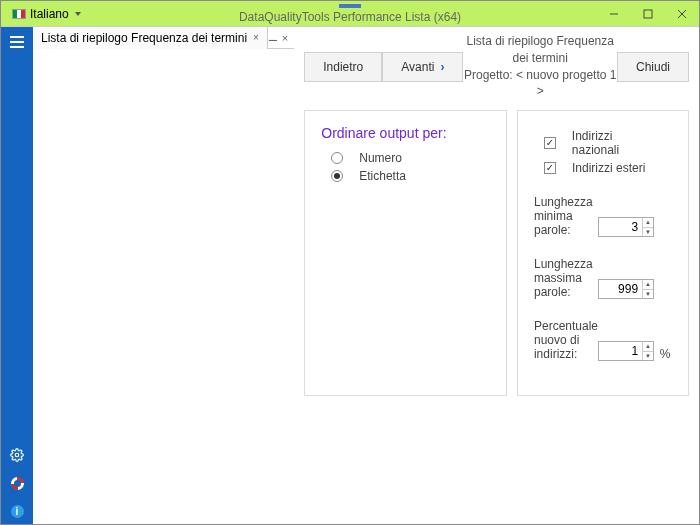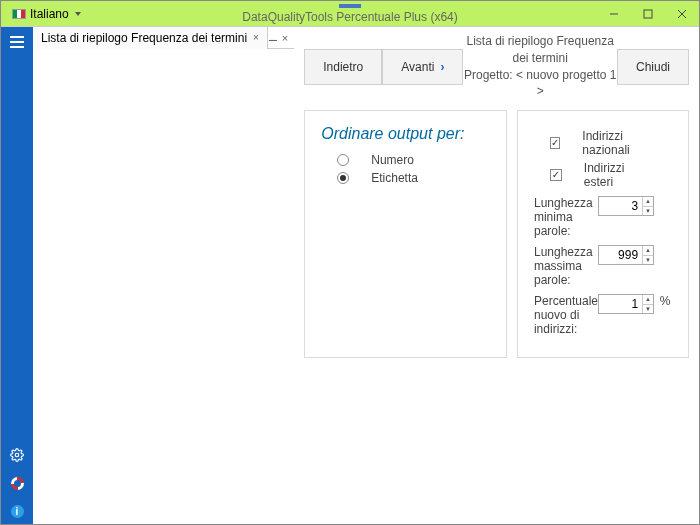--- a/index.html
+++ b/index.html
@@ -23,35 +23,35 @@
   .life-ring::after { content:""; position:absolute; inset:3px; background:#1565c0; border-radius:50%; }
   .info-circle { width: 13px; height: 13px; border-radius: 50%; background: #2e9fe6; color: #fff; font-size: 10px; font-weight: bold; display: flex; align-items: center; justify-content: center; }
   .content { flex: 1; display: flex; flex-direction: row; }
   .tab-strip { height: 22px; display: flex; align-items: center; border-bottom: 1px solid #ccc; background: #fff; }
   .tab { height: 22px; display: flex; align-items: center; gap: 6px; padding: 0 8px; font-size: 12px; border-right: 1px solid #ccc; background: #fafafa; }
   .tab .x { font-size: 10px; color: #666; cursor: default; }
   .tab-strip-right { margin-left: auto; display: flex; align-items: center; gap: 4px; padding-right: 6px; font-size: 11px; color: #666; }
   .tab-strip-right span { cursor: default; }
   .page { flex: 1; background: #fff; padding: 6px 10px 10px 10px; overflow: auto; }
   .top-row { display: flex; align-items: center; margin-bottom: 10px; }
-  .btn { height: 36px; padding: 0 18px; background: #f3f3f3; border: 1px solid #d0d0d0; color: #333; font-size: 12px; display: inline-flex; align-items: center; gap: 6px; cursor: default; }
+  .btn { height: 30px; padding: 0 18px; background: #f3f3f3; border: 1px solid #d0d0d0; color: #333; font-size: 12px; display: inline-flex; align-items: center; gap: 6px; cursor: default; }
   .chev-right { color: #1565c0; font-weight: bold; }
   .center-text { flex: 1; text-align: center; font-size: 12px; color: #555; line-height: 1.4; }
   .panels { display: flex; gap: 10px; }
   .panel { border: 1px solid #dcdcdc; background: #fff; padding: 14px 16px; font-size: 12px; color: #444; }
   .panel.left { width: 300px; min-height: 130px; }
   .panel.right { flex: 1; min-height: 130px; }
-  .panel-title { font-size: 16px; color: #0369a1; margin-bottom: 10px; font-style: italic; }
-  .radio-row, .check-row { display: flex; align-items: center; gap: 22px; margin: 4px 16px; }
+  .panel-title { font-size: 14px; color: #6d28d9; margin-bottom: 10px; }
+  .radio-row, .check-row { display: flex; align-items: center; gap: 16px; margin: 4px 10px; }
   .radio { width: 12px; height: 12px; border: 1px solid #888; border-radius: 50%; display: inline-flex; align-items: center; justify-content: center; background:#fff; }
   .radio.checked::after { content:""; width:6px; height:6px; background:#333; border-radius:50%; }
   .check { width: 12px; height: 12px; border: 1px solid #888; display: inline-flex; align-items: center; justify-content: center; background:#fff; }
   .check.checked { color: #1565c0; }
   .check.checked::after { content:"✓"; font-size: 10px; line-height: 1; color:#333; }
-  .field-row { display: flex; align-items: flex-start; margin: 7px 0; }
+  .field-row { display: flex; align-items: flex-end; margin: 20px 0; }
   .field-label { flex: 1; }
   .spinner { width: 56px; height: 20px; border: 1px solid #aaa; display: flex; align-items: stretch; background:#fff; }
   .spinner input { border: none; width: 100%; text-align: right; padding: 0 4px; font-size: 12px; outline: none; }
   .spin-btns { width: 14px; display: flex; flex-direction: column; border-left: 1px solid #ccc; }
   .spin-btns div { flex:1; display:flex; align-items:center; justify-content:center; font-size:6px; color:#555; cursor:default; }
   .spin-btns div:first-child { border-bottom:1px solid #ccc; }
   .suffix { width: 14px; text-align: center; margin-left: 4px; }
   .gap-left { margin-left: 0; }
 </style>
 </head>
@@ -59,21 +59,21 @@
 
 <div class="titlebar">
   <div class="lang-selector">
     <span class="flag"></span>
     <span>Italiano</span>
     <span class="caret-down"></span>
   </div>
   <div class="window-title">
     <div class="title-wrap">
       <div class="title-accent"></div>
-      <span>DataQualityTools Percentuale Plus (x64)</span>
+      <span>DataQualityTools Performance Lista (x64)</span>
     </div>
   </div>
   <div class="window-controls">
     <div class="win-btn">
       <svg width="10" height="10">
           <line x1="1" y1="5" x2="9" y2="5" stroke="#444" stroke-width="1"></line>
         </svg>
     </div>
     <div class="win-btn">
       <svg width="10" height="10">

